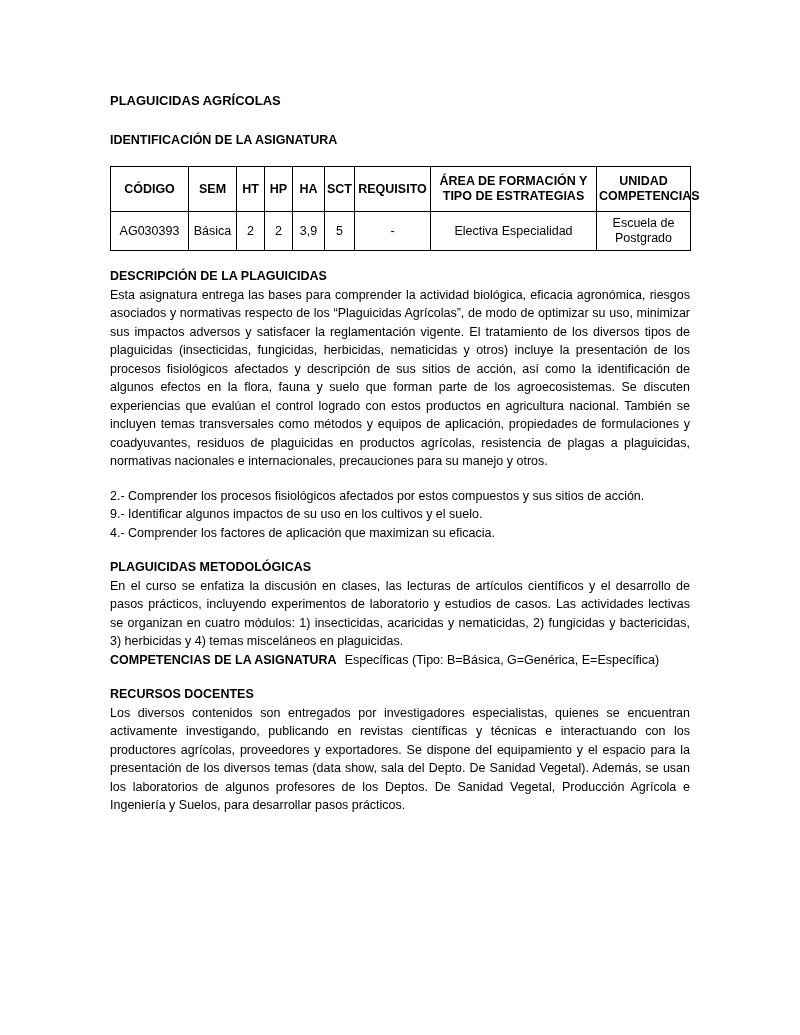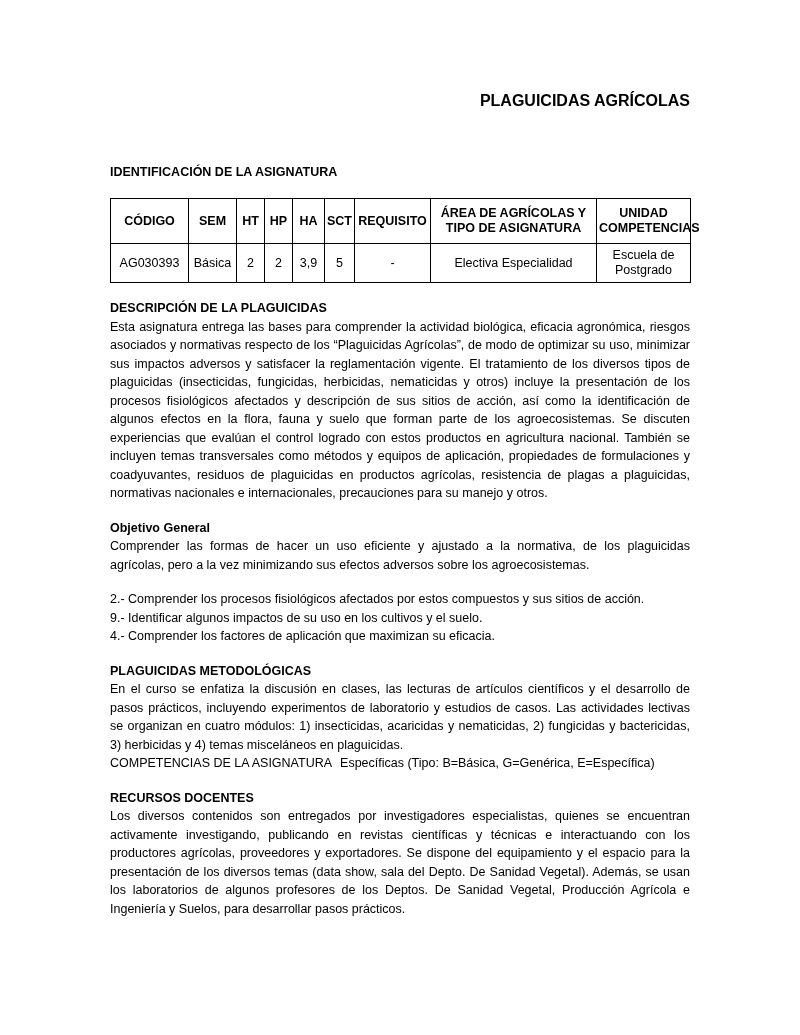--- a/index.html
+++ b/index.html
@@ -8,24 +8,24 @@
     width: 800px;
     height: 1035px;
     overflow: hidden;
     font-family: "Liberation Sans", sans-serif;
     color: #000000;
     font-size: 12.5px;
     line-height: 18.5px;
   }
   .page { padding: 92px 110px 0 110px; width: 800px; }
   .doc-title {
-    text-align: right;
+    text-align: left;
     font-weight: bold;
-    font-size: 16px;
-    margin-bottom: 52px;
+    font-size: 13px;
+    margin-bottom: 20px;
   }
   .heading { font-weight: bold; }
   .section { margin-top: 16px; }
   p.body-text {
     text-align: justify;
     text-justify: inter-word;
   }
   table.ident {
     border-collapse: collapse;
     width: 100%;
@@ -36,21 +36,21 @@
     border: 1px solid #000;
     text-align: center;
     vertical-align: middle;
     font-size: 12.5px;
     line-height: 15px;
     padding: 4px 2px;
   }
   table.ident th { font-weight: bold; height: 45px; }
   table.ident td { height: 37px; }
   .list-item { text-align: left; }
-  .competencias-line .label { font-weight: normal; margin-right: 8px; }
+  .competencias-line .label { font-weight: bold; margin-right: 8px; }
 </style>
 </head>
 <body>
 
 <div class="page">
 
   <div class="doc-title">PLAGUICIDAS AGRÍCOLAS</div>
 
   <div>
     <div class="heading">IDENTIFICACIÓN DE LA ASIGNATURA</div>
@@ -68,21 +68,21 @@
       </colgroup>
       <thead>
         <tr>
           <th>CÓDIGO</th>
           <th>SEM</th>
           <th>HT</th>
           <th>HP</th>
           <th>HA</th>
           <th>SCT</th>
           <th>REQUISITO</th>
-          <th>ÁREA DE AGRÍCOLAS Y TIPO DE ASIGNATURA</th>
+          <th>ÁREA DE FORMACIÓN Y TIPO DE ESTRATEGIAS</th>
           <th>UNIDAD COMPETENCIAS</th>
         </tr>
       </thead>
       <tbody>
         <tr>
           <td>AG030393</td>
           <td>Básica</td>
           <td>2</td>
           <td>2</td>
           <td>3,9</td>
@@ -93,24 +93,20 @@
         </tr>
       </tbody>
     </table>
   </div>
 
   <div class="section">
     <div class="heading">DESCRIPCIÓN DE LA PLAGUICIDAS</div>
     <p class="body-text">Esta asignatura entrega las bases para comprender la actividad biológica, eficacia agronómica, riesgos asociados y normativas respecto de los “Plaguicidas Agrícolas”, de modo de optimizar su uso, minimizar sus impactos adversos y satisfacer la reglamentación vigente. El tratamiento de los diversos tipos de plaguicidas (insecticidas, fungicidas, herbicidas, nematicidas y otros) incluye la presentación de los procesos fisiológicos afectados y descripción de sus sitios de acción, así como la identificación de algunos efectos en la flora, fauna y suelo que forman parte de los agroecosistemas. Se discuten experiencias que evalúan el control logrado con estos productos en agricultura nacional. También se incluyen temas transversales como métodos y equipos de aplicación, propiedades de formulaciones y coadyuvantes, residuos de plaguicidas en productos agrícolas, resistencia de plagas a plaguicidas, normativas nacionales e internacionales, precauciones para su manejo y otros.</p>
   </div>
 
-  <div class="section">
-    <div class="heading">Objetivo General</div>
-    <p class="body-text">Comprender las formas de hacer un uso eficiente y ajustado a la normativa, de los plaguicidas agrícolas, pero a la vez minimizando sus efectos adversos sobre los agroecosistemas.</p>
-  </div>
 
   <div class="section">
     <div>
       <div class="list-item">2.- Comprender los procesos fisiológicos afectados por estos compuestos y sus sitios de acción.</div>
       <div class="list-item">9.- Identificar algunos impactos de su uso en los cultivos y el suelo.</div>
       <div class="list-item">4.- Comprender los factores de aplicación que maximizan su eficacia.</div>
     </div>
   </div>
 
   <div class="section">

